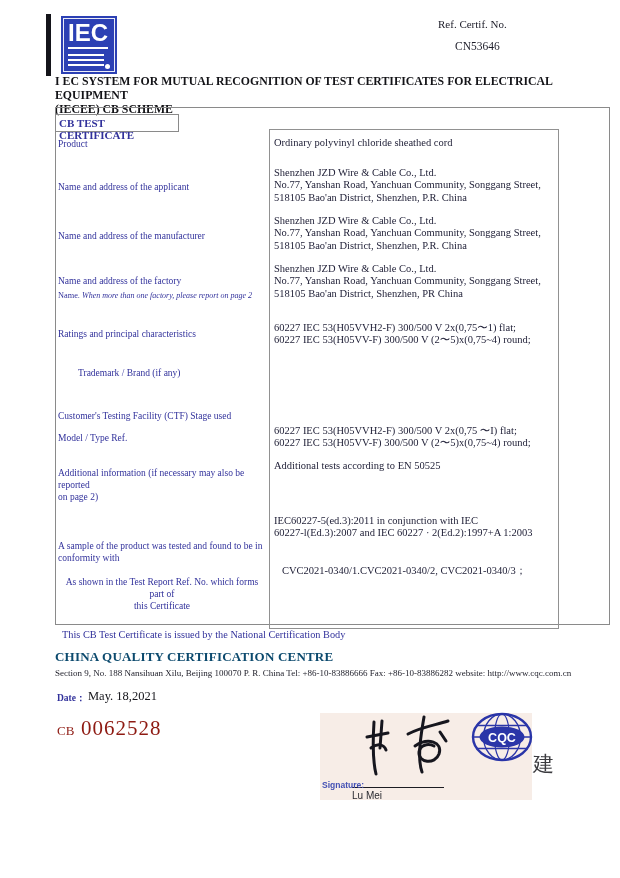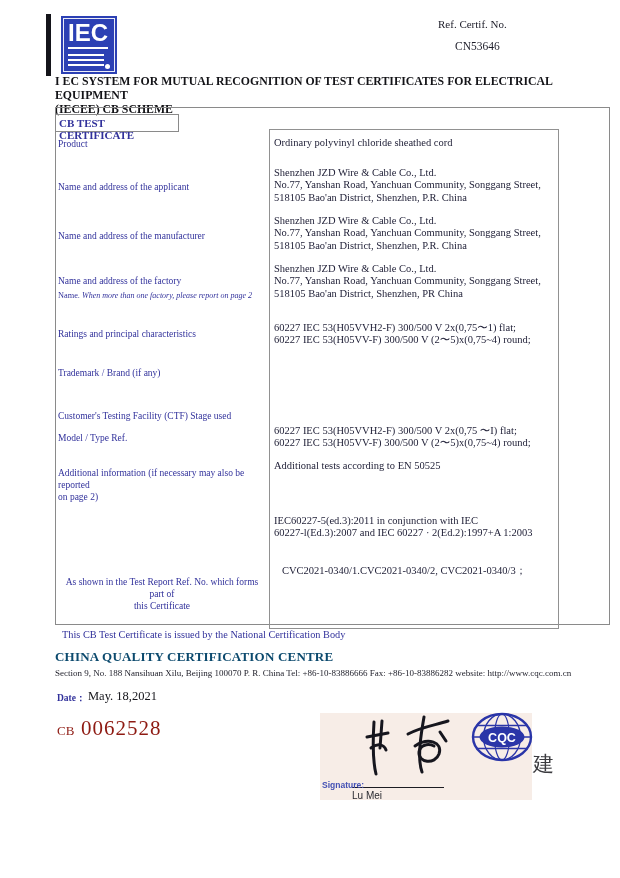--- a/index.html
+++ b/index.html
@@ -81,25 +81,27 @@
   <div class="abs title-cell">CB TEST CERTIFICATE</div>
 
   <div class="abs lbl" style="top:139px;">Product</div>
   <div class="abs lbl" style="top:182px;">Name and address of the applicant</div>
   <div class="abs lbl" style="top:231px;">Name and address of the manufacturer</div>
   <div class="abs lbl" style="top:276px;">Name and address of the factory</div>
   <div class="abs note" style="left:58px;top:291px;">
     <span>Name. </span><span class="note-italic">When more than one factory, please report on page 2</span>
   </div>
   <div class="abs lbl" style="top:329px;">Ratings and principal characteristics</div>
-  <div class="abs lbl" style="top:368px;">Trademark / Brand (if any)</div>
+  <div class="abs lbl" style="top:368px;margin-left:20px;">Trademark / Brand (if any)</div>
   <div class="abs lbl" style="top:411px;">Customer's Testing Facility (CTF) Stage used</div>
   <div class="abs lbl" style="top:433px;">Model / Type Ref.</div>
   <div class="abs lbl pre" style="top:468px;">Additional information (if necessary may also be reported
 on page 2)</div>
+  <div class="abs lbl pre" style="top:541px;">A sample of the product was tested and found to be in
+conformity with</div>
   <div class="abs lbl pre" style="top:577px;text-align:center;">As shown in the Test Report Ref. No. which forms part of
 this Certificate</div>
 
   <div class="abs val" style="top:137px;">Ordinary polyvinyl chloride sheathed cord</div>
   <div class="abs val pre" style="top:167px;">Shenzhen JZD Wire &amp; Cable Co., Ltd.
 No.77, Yanshan Road, Yanchuan Community, Songgang Street,
 518105 Bao'an District, Shenzhen, P.R. China</div>
   <div class="abs val pre" style="top:215px;">Shenzhen JZD Wire &amp; Cable Co., Ltd.
 No.77, Yanshan Road, Yanchuan Community, Songgang Street,
 518105 Bao'an District, Shenzhen, P.R. China</div>

